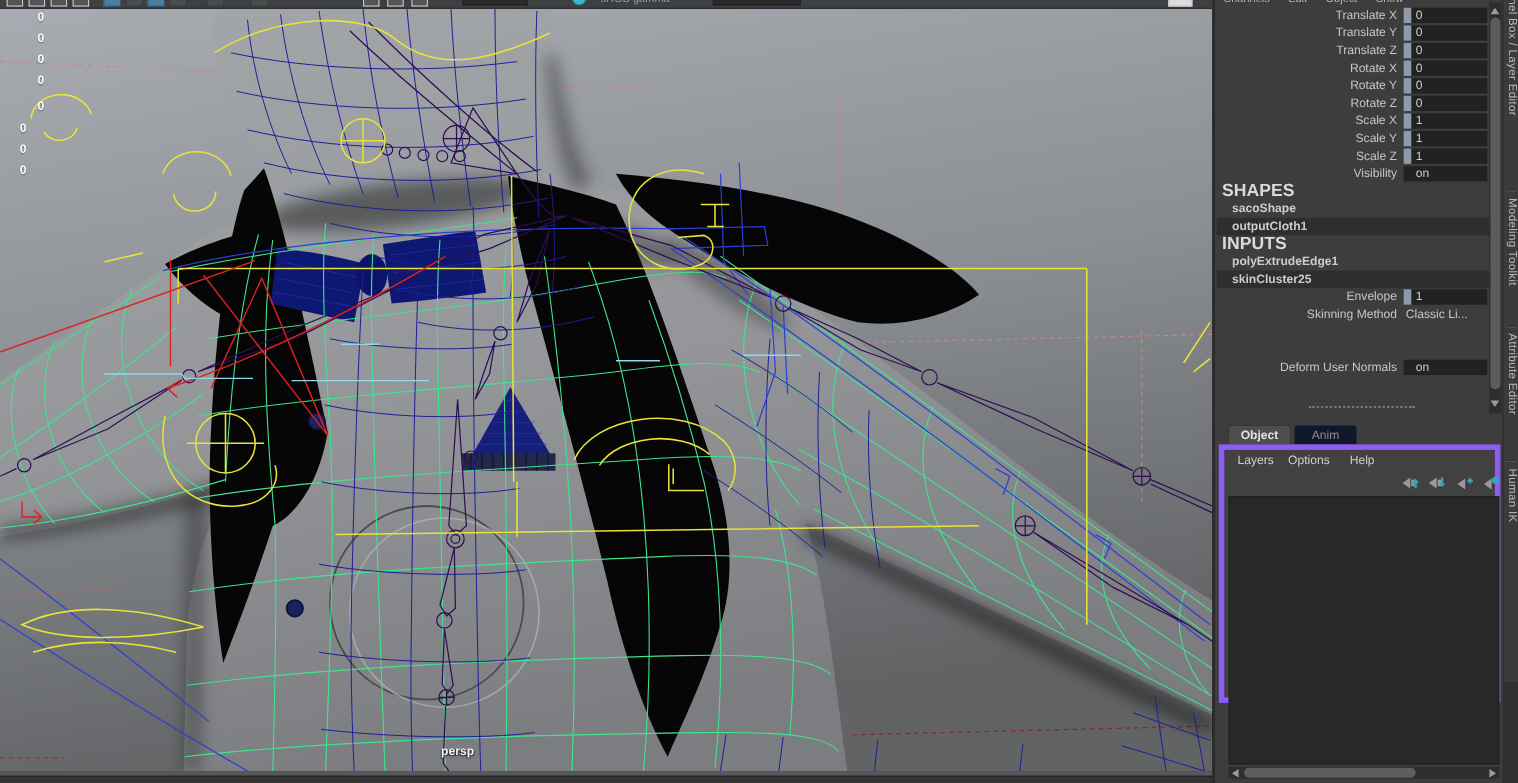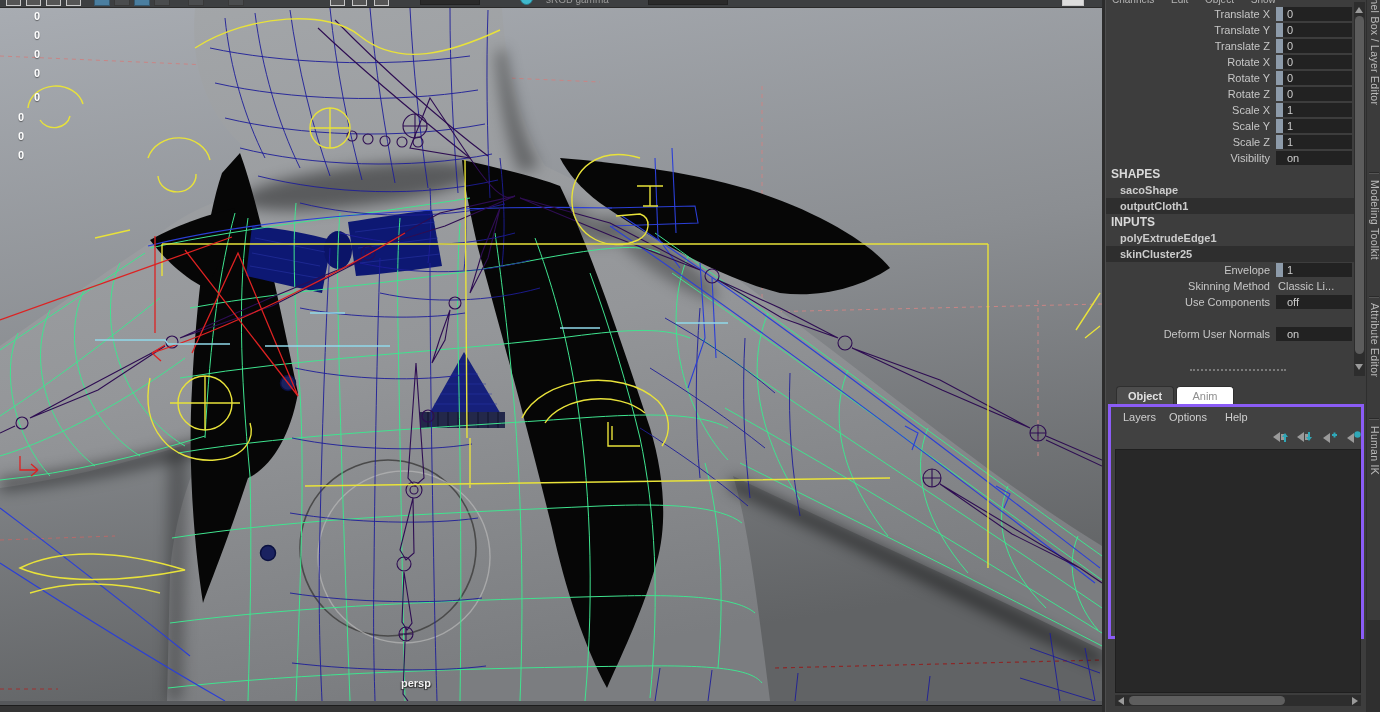--- a/index.html
+++ b/index.html
@@ -26,36 +26,36 @@
   #panel-sep{position:absolute;left:1102px;top:0;width:4px;height:712px;background:#2c2c2c;border-right:1px solid #4d4d4d;}
   #rightpanel{position:absolute;left:1106px;top:0;width:260px;height:712px;background:#3d3d3d;}
   #cb-menu{position:absolute;left:6px;top:0;width:250px;height:5px;overflow:hidden;color:#b5b5b5;font-size:10px;}
   #cb-menu span{margin-right:14px;position:relative;top:-6px;}
   .cbrow{position:absolute;left:0;width:248px;height:16px;font-size:11px;line-height:16px;color:#c6c6c6;}
   .cbrow .lbl{position:absolute;left:0;top:0;width:164px;text-align:right;}
   .cbrow .field{position:absolute;left:170px;top:1px;width:76px;height:14px;background:#222;}
   .cbrow .notch{position:absolute;left:0;top:0;width:7px;height:14px;background:#8d9baa;}
   .cbrow .val{position:absolute;left:11px;top:-1px;color:#cdcdcd;}
   .cbrow .val-plain{position:absolute;left:172px;top:0;color:#c6c6c6;}
-  .cb-section{position:absolute;left:0;width:248px;height:16px;font-size:12px;line-height:16px;
+  .cb-section{position:absolute;left:0;width:248px;height:16px;font-size:16px;line-height:16px;
               font-weight:bold;color:#d9d9d9;padding-left:5px;}
   .cb-node{position:absolute;left:0;width:248px;height:16px;font-size:11px;line-height:16px;
            font-weight:bold;color:#cccccc;padding-left:14px;}
   .cb-node.hl{background:#2e2e2e;}
   
   #cb-vscroll{position:absolute;left:248px;top:2px;width:11px;height:374px;background:#2d2d2d;}
   #cb-vscroll .thumb{position:absolute;left:1px;top:14px;width:9px;height:338px;background:#5c5c5c;border-radius:5px;}
   .arr{width:0;height:0;position:absolute;}
   #cb-dots{position:absolute;left:84px;top:369px;width:96px;border-top:2px dotted #7a7a7a;}
   
   .le-tab{position:absolute;top:386px;height:18px;font-size:11px;line-height:18px;text-align:center;
           border-radius:4px 4px 0 0;border:1px solid #2f2f2f;border-bottom:none;}
   .le-tab.active{background:#4d4d4d;color:#e2e2e2;font-weight:bold;}
-  .le-tab.inactive{background:#ffffff;color:#8f8f8f;}
-  #le-body{position:absolute;left:2px;top:404px;width:256px;height:235px;background:#414141;border:3px solid #8b5cf6;}
+  .le-tab.inactive{background:#0f172a;color:#8f8f8f;}
+  #le-body{position:absolute;left:2px;top:404px;width:256px;height:235px;background:#414141;border:5px solid #8b5cf6;}
   .le-menu{position:absolute;top:2px;font-size:11px;color:#cfcfcf;height:16px;line-height:16px;}
   .le-icon{position:absolute;top:22px;width:18px;height:16px;}
   #le-list{position:absolute;left:4px;top:42px;width:246px;height:244px;background:#282828;border:1px solid #1f1f1f;}
   #le-hscroll{position:absolute;left:4px;top:288px;width:246px;height:11px;background:#2d2d2d;}
   #le-hscroll .thumb{position:absolute;left:14px;top:1px;width:156px;height:9px;background:#5e5e5e;border-radius:5px;}
   
   #sidetabs{position:absolute;left:1366px;top:0;width:14px;height:712px;background:#3b3b3b;border-left:1px solid #2e2e2e;}
   .sidetab{position:absolute;left:0;width:14px;writing-mode:vertical-rl;font-size:10.5px;color:#b9b9b9;
            white-space:nowrap;letter-spacing:.3px;}
   .sidetab-div{position:absolute;left:2px;width:10px;height:0;border-top:1px solid #2a2a2a;border-bottom:1px solid #555;}
@@ -448,26 +448,20 @@
       <span class="lbl">Envelope</span>
       <span class="field">
           <span class="notch"></span>
           <span class="val">1</span>
         </span>
     </div>
     <div class="cbrow" style="top:278px">
       <span class="lbl">Skinning Method</span>
       <span class="val-plain">Classic Li...</span>
     </div>
-    <div class="cbrow" style="top:294px">
-      <span class="lbl">Use Components</span>
-      <span class="field">
-          <span class="val">off</span>
-        </span>
-    </div>
     <div class="cbrow" style="top:326px">
       <span class="lbl">Deform User Normals</span>
       <span class="field">
           <span class="val">on</span>
         </span>
     </div>
 
     <div id="cb-vscroll">
       <div class="arr" style="left:1px;top:5px;border-left:4px solid transparent;border-right:4px solid transparent;border-bottom:6px solid #9a9a9a;"></div>
       <div class="thumb"></div>

